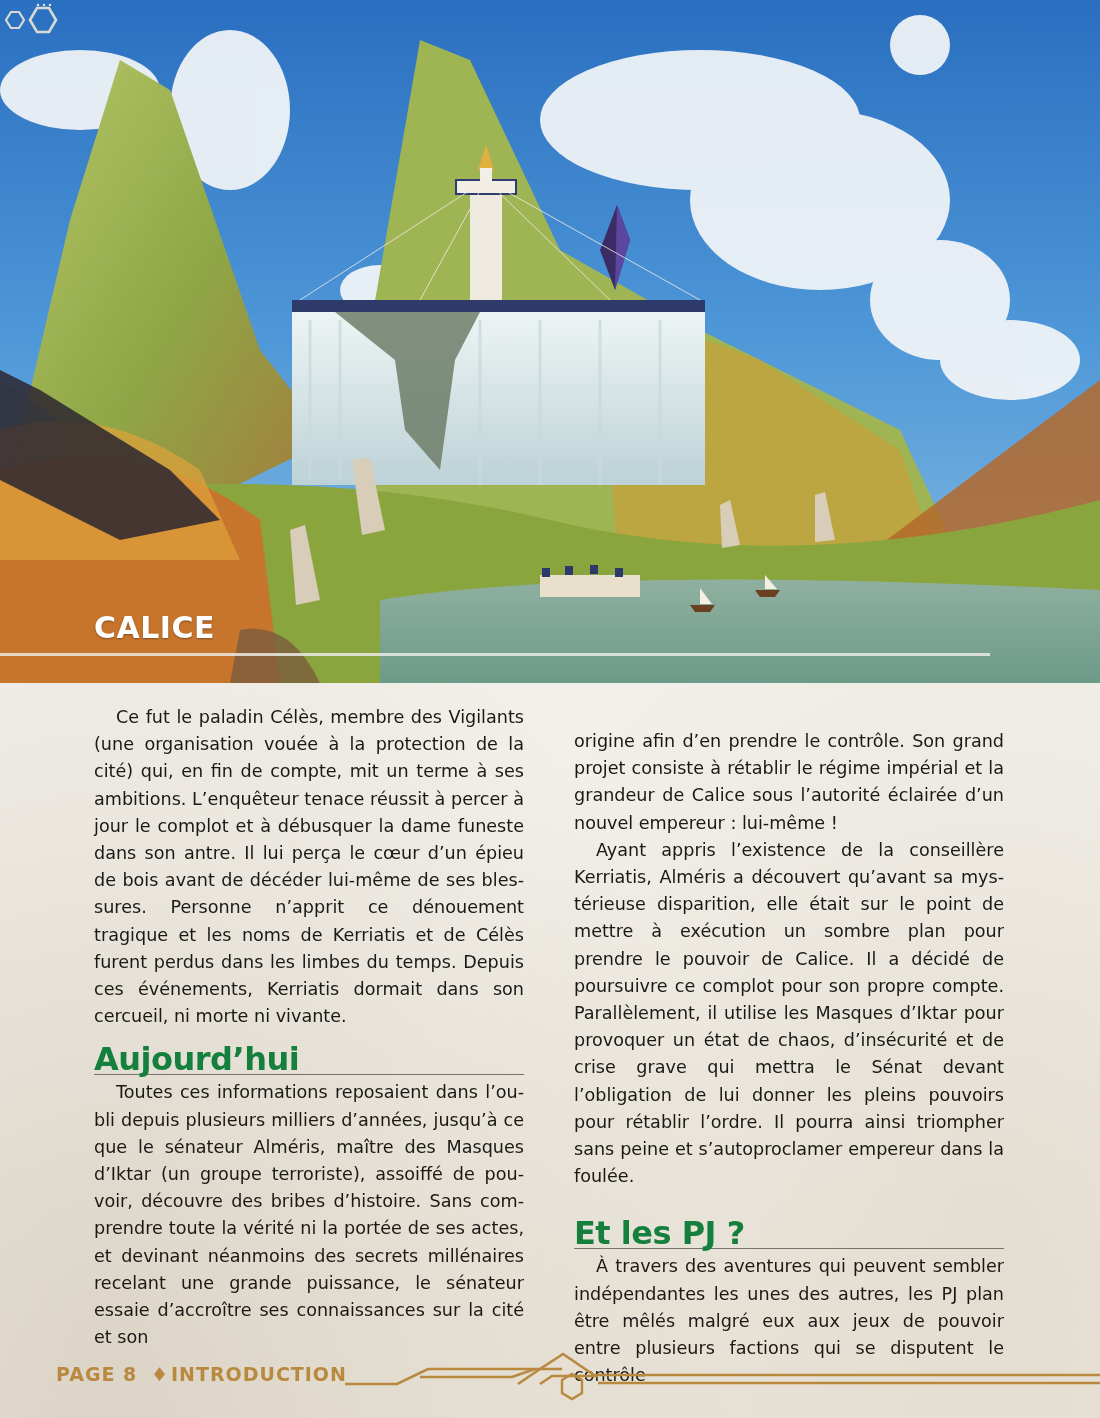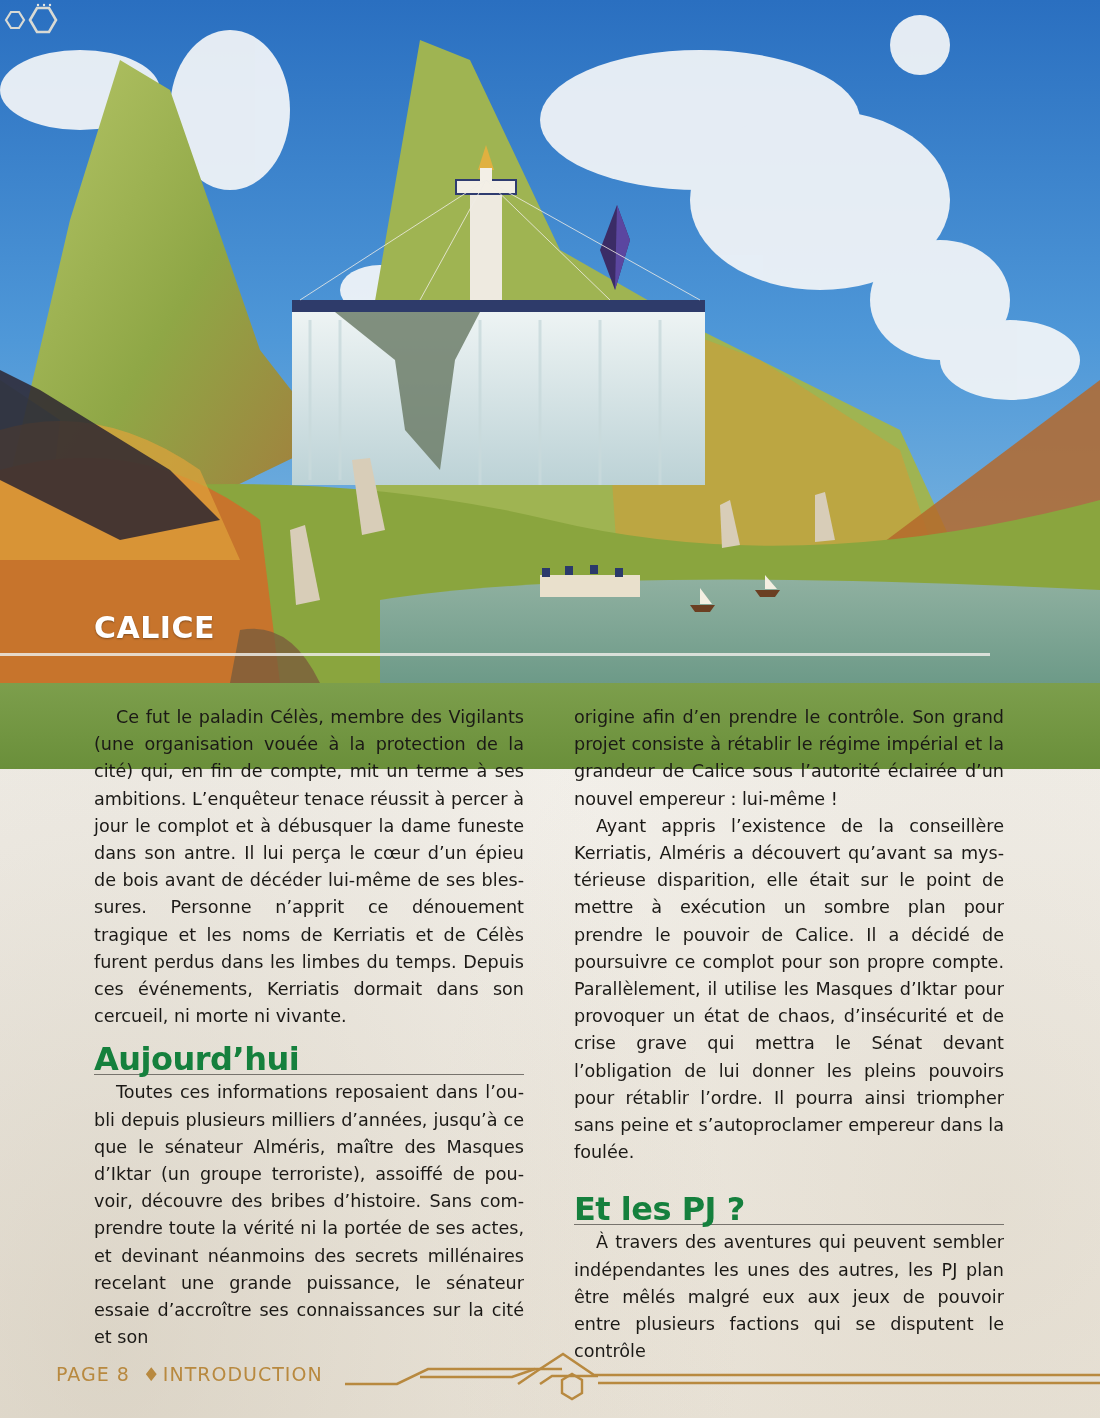--- a/index.html
+++ b/index.html
@@ -10,21 +10,21 @@
     background-image:
       radial-gradient(ellipse at 10% 95%, rgba(190,180,160,0.35), transparent 45%),
       radial-gradient(ellipse at 90% 85%, rgba(200,190,170,0.25), transparent 40%),
       linear-gradient(180deg, #f4f2ee 0%, #f2efe9 60%, #ebe5da 100%);
     font-family: "Liberation Sans", "DejaVu Sans", sans-serif;
     color: #1c1a18;
   }
 
   
   .hero {
-    position: absolute; left: 0; top: 0; width: 1100px; height: 769px;
+    position: absolute; left: 0; top: 0; width: 1100px; height: 683px;
     overflow: hidden;
     background: linear-gradient(180deg, #2f78c4 0%, #4a93d6 30%, #7fb3dc 55%, #9bb86a 70%, #6a8f3a 100%);
   }
   .hero svg { position: absolute; left: 0; top: 0; }
   .hero-title {
     position: absolute; left: 94px; top: 610px;
     font-family: "DejaVu Sans", sans-serif; font-weight: bold;
     font-size: 30px; letter-spacing: 0.5px;
     color: #ffffff;
     text-shadow: 0 1px 2px rgba(0,0,0,0.35);
@@ -39,35 +39,35 @@
   .col {
     position: absolute; top: 704px; width: 430px;
     font-family: "DejaVu Sans", sans-serif;
     font-size: 17.6px; line-height: 27.2px;
     color: #1b1916;
     text-align: justify;
   }
   .col-left { left: 94px; }
   .col-right { left: 574px; }
   .col p { text-indent: 22px; hyphens: manual; }
-  .col p.noindent { text-indent: 0; }
+  .col p.noindent { text-indent: 0; margin-top: 24px; }
   .col h2 {
     font-family: "DejaVu Sans", sans-serif; font-weight: bold;
     font-size: 32px; line-height: 30px;
     color: #15803d;
     border-bottom: 1.5px solid #77736d;
     padding-bottom: 0px;
     margin-top: 14px; margin-bottom: 4px;
     letter-spacing: -0.5px;
   }
 
   
   .footer {
     position: absolute; left: 56px; top: 1363px;
-    font-family: "DejaVu Sans", sans-serif; font-weight: normal;
+    font-family: "DejaVu Sans", sans-serif; font-weight: bold;
     font-size: 19px; letter-spacing: 1px;
     color: #b8893f;
   }
   .footer .diamond { display: inline-block; margin: 0 2px 0 6px; }
   .footer-ornament { position: absolute; left: 0; top: 1350px; }
 </style>
 </head>
 <body>
 
 <div class="hero">

